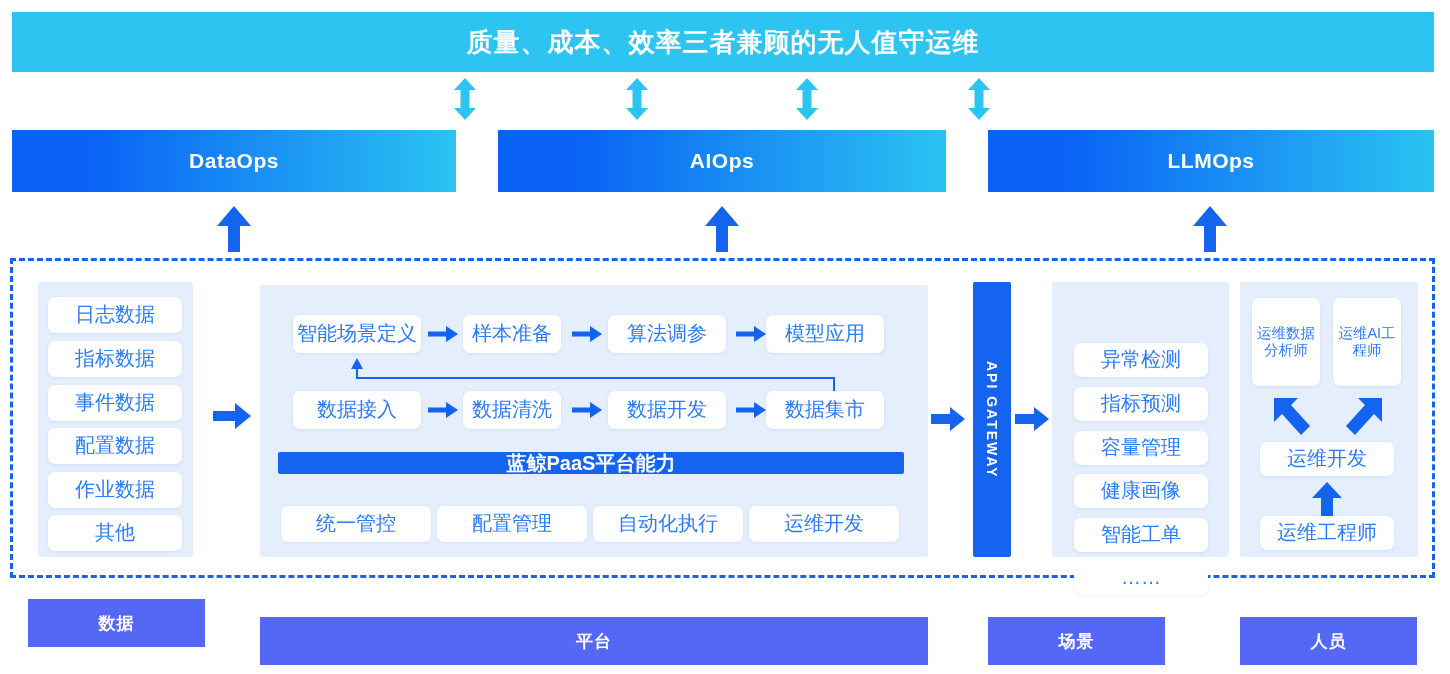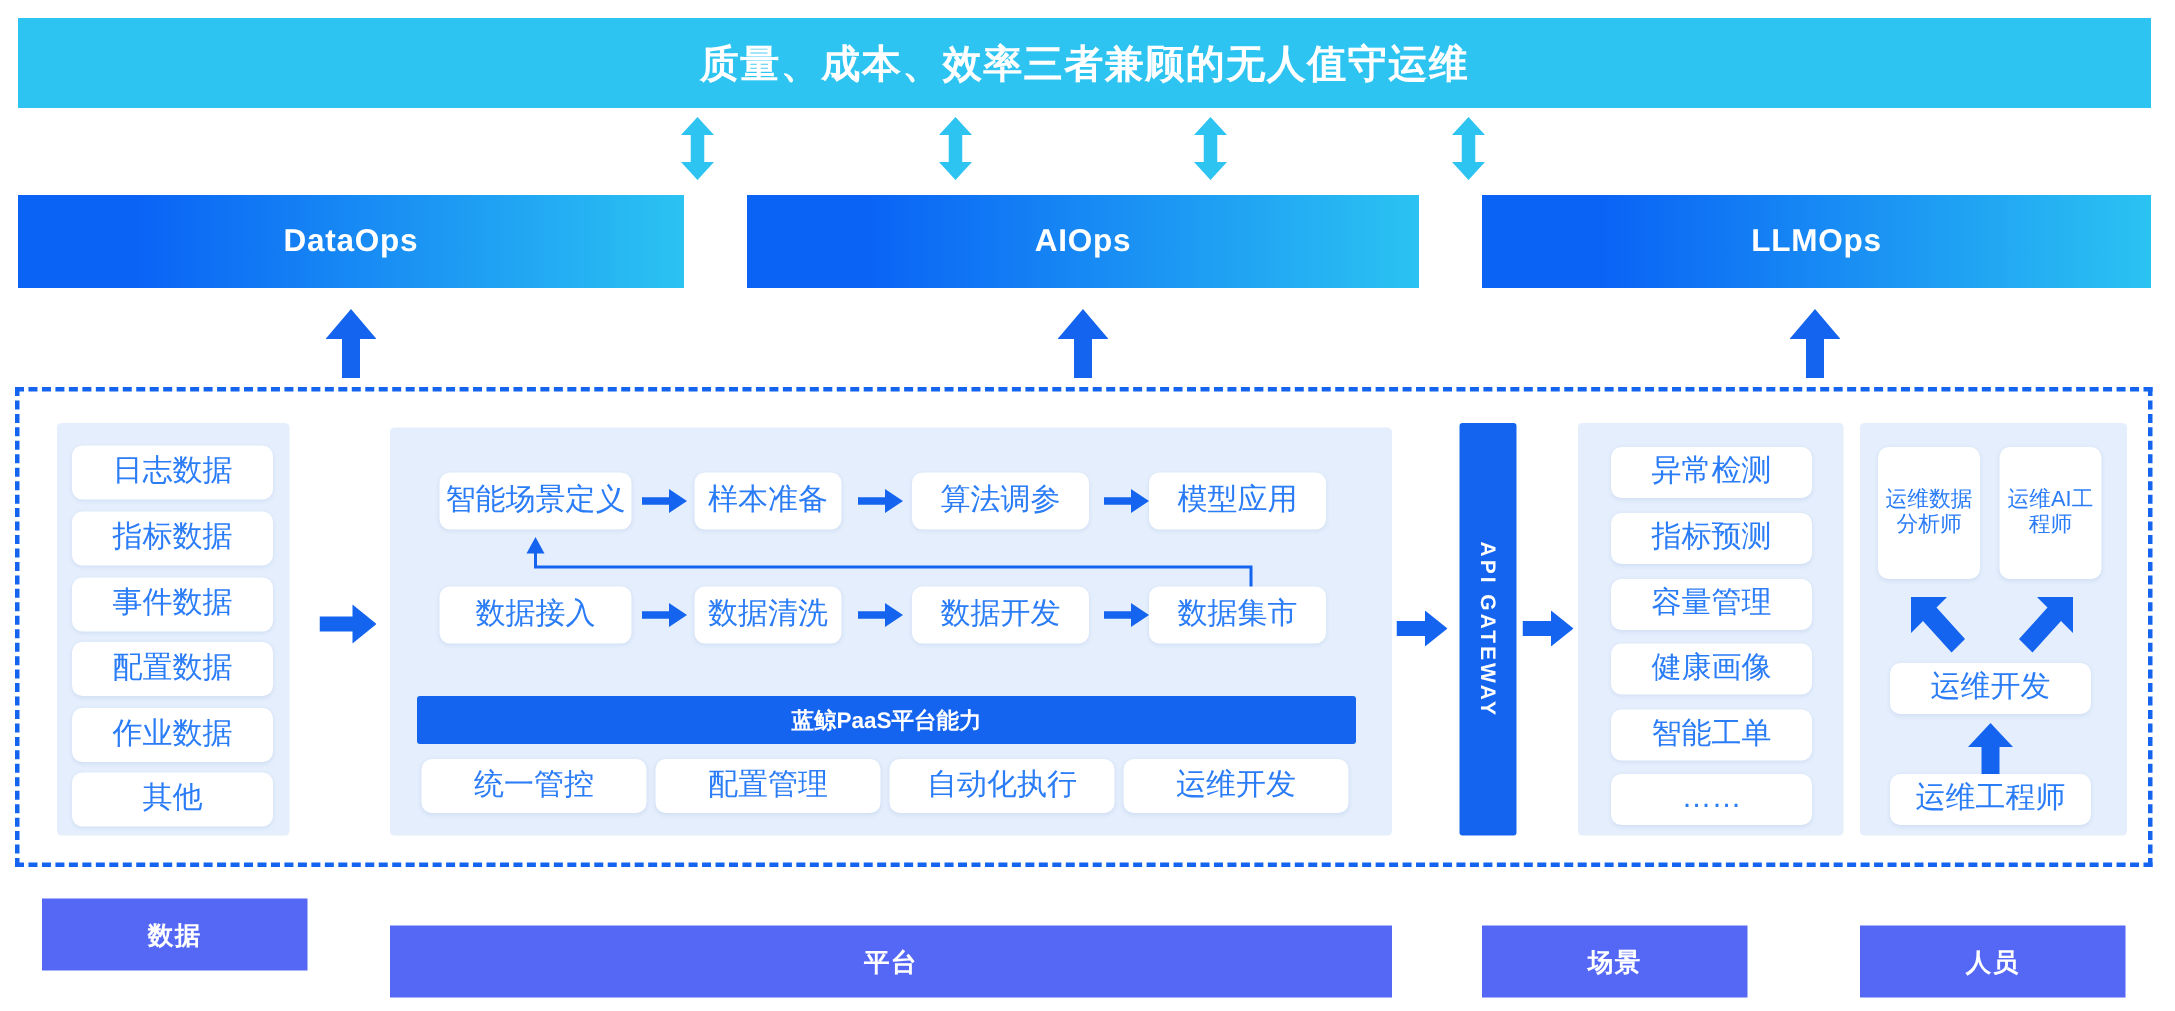--- a/index.html
+++ b/index.html
@@ -60,30 +60,30 @@
   }
   .chip.small{font-size:14.5px;}
 
   
   .data-chip{left:48px;width:134px;height:36px;}
 
   
   .flow-chip{height:38px;}
 
   
-  .scene-chip{left:1074px;width:134px;height:34px;}
+  .scene-chip{left:1074px;width:134px;height:34px;margin-top:45px;}
 
   
   .people-chip{}
 
   
   #paas-header{
-    left:278px;top:452px;width:626px;height:32px;background:#1464f0;
-    display:flex;align-items:center;justify-content:center;
-    color:#fff;font-size:15px;font-weight:bold;border-radius:2px;margin-top:12px;
+    left:278px;top:452px;width:626px;height:22px;background:#1464f0;
+    display:flex;align-items:center;justify-content:center;
+    color:#fff;font-size:20px;font-weight:bold;border-radius:2px;
   }
   .paas-chip{top:506px;height:36px;width:150px;}
 
   
   #api-gateway{
     left:973px;top:282px;width:38px;height:275px;background:#1464f0;
     border-radius:2px;
     display:flex;align-items:center;justify-content:center;
   }
   #api-gateway .vtxt{

